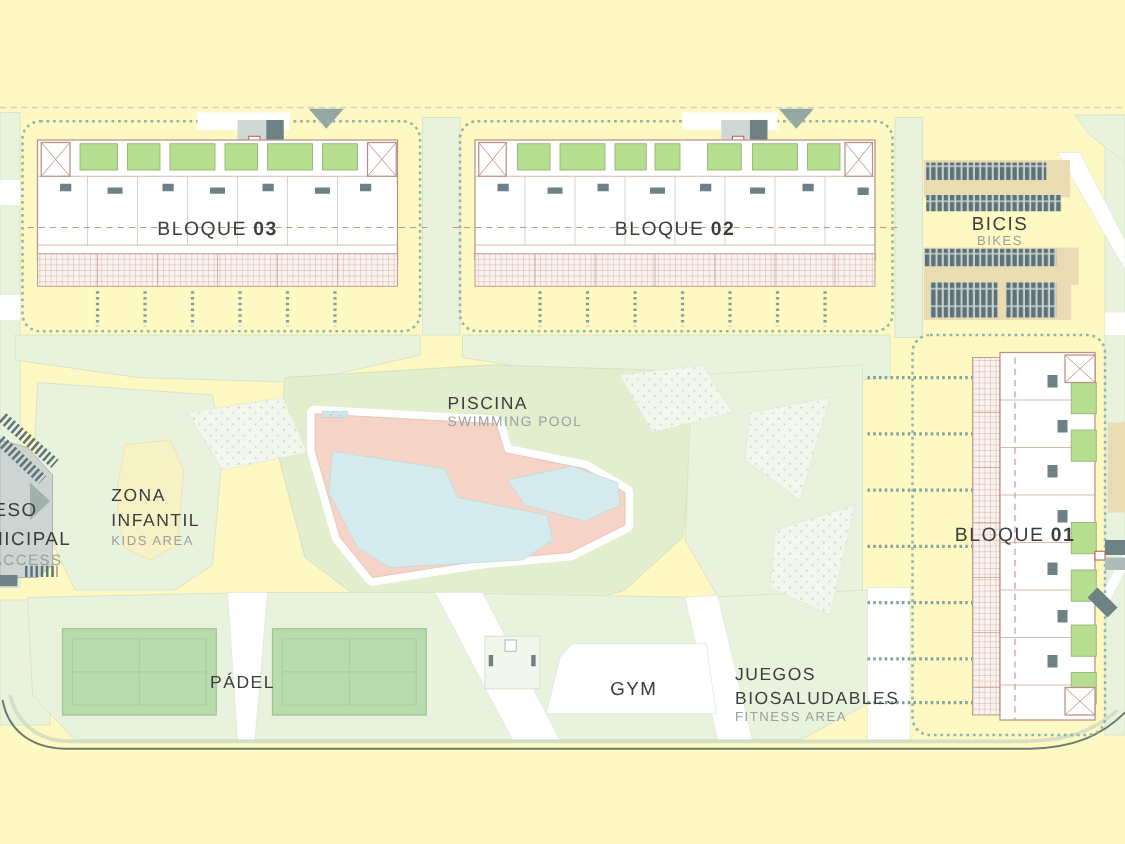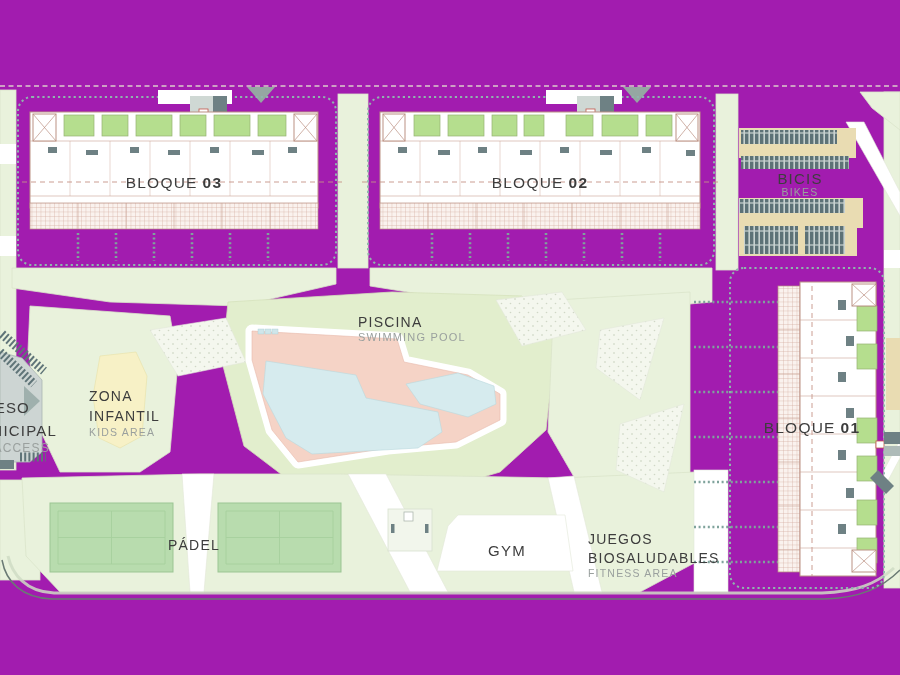--- a/index.html
+++ b/index.html
@@ -1,16 +1,16 @@
 <!DOCTYPE html>
 <html><head>
 <meta charset="utf-8">
 <style>
   html,body{margin:0;padding:0;background:#fff;}
-  .stage{position:relative;width:900px;height:675px;background:#a21caf;overflow:hidden;
+  .stage{position:relative;width:900px;height:675px;background:#fef9c3;overflow:hidden;
          font-family:"Liberation Sans",sans-serif;}
   svg{position:absolute;left:0;top:0;}
   .lawn{fill:#e9f2dc;stroke:#dae4ca;stroke-width:0.8;}
   .lawn2{fill:#e2eecd;stroke:#d5e2bd;stroke-width:0.8;}
   .stip{fill:url(#dots);stroke:#e3e8da;stroke-width:0.6;}
   .wpath{fill:#ffffff;stroke:#e2e7d9;stroke-width:0.6;}
   .hedge{fill:none;stroke:#8fb5ad;stroke-width:2;stroke-dasharray:2.2,3;}
   .hedge-bar{stroke:#7fa39c;stroke-width:2.6;stroke-dasharray:2,2.6;fill:none;}
   .bldg{fill:#ffffff;stroke:#bb9183;stroke-width:1;}
   .bl{stroke:#c9a193;stroke-width:0.6;fill:none;}

